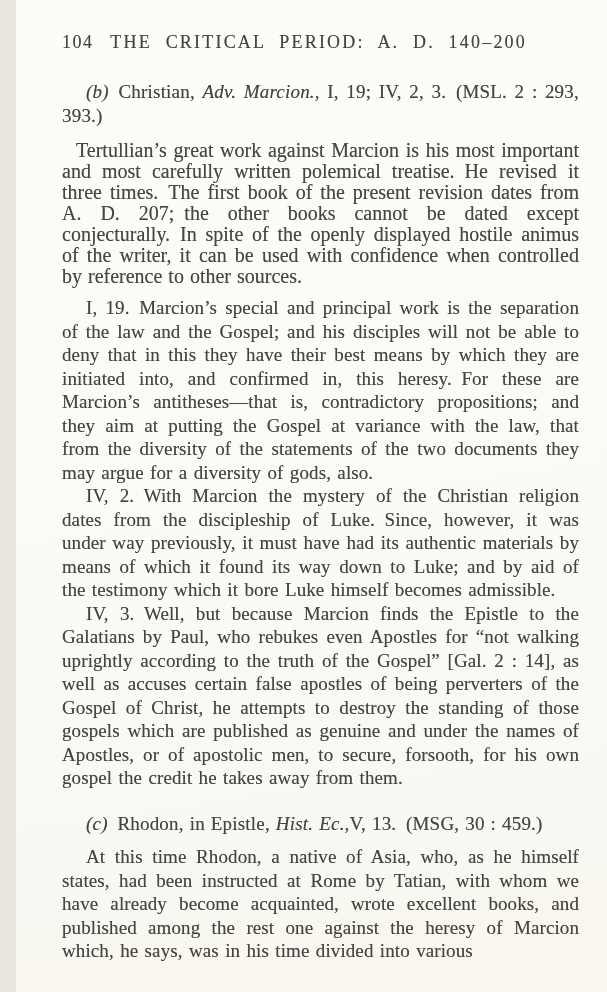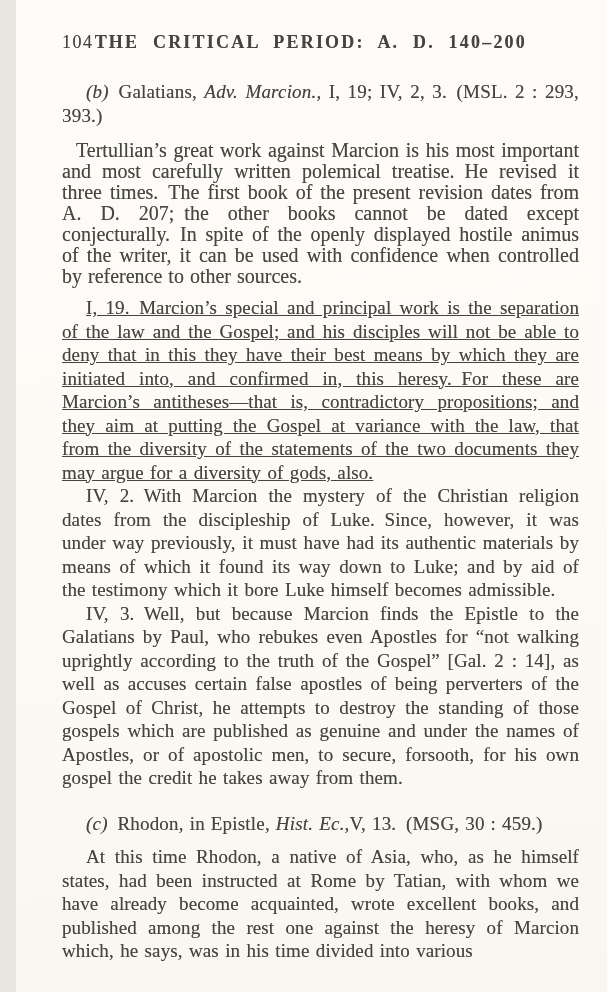--- a/index.html
+++ b/index.html
@@ -29,21 +29,20 @@
     width: 70px;
     letter-spacing: 1.5px;
   }
   .head-title {
     flex: 1;
     text-align: right;
     letter-spacing: 2.2px;
     word-spacing: 7px;
     padding-right: 52px;
     white-space: nowrap;
-    font-weight: bold;
   }
 
   p { margin: 0; }
 
   .citation {
     margin-top: 26px;
     font-size: 19px;
     line-height: 23.5px;
     text-align: justify;
     text-indent: 24px;
@@ -63,35 +62,35 @@
   }
 
   .body-para {
     font-size: 19px;
     line-height: 23.5px;
     text-align: justify;
     text-indent: 24px;
     letter-spacing: 0.1px;
     word-spacing: 1.5px;
   }
-  .first-body { margin-top: 9px; text-decoration: underline; }
+  .first-body { margin-top: 9px; }
   .citation-c { margin-top: 22px; }
   .closing { margin-top: 10px; }
 </style>
 </head>
 <body>
 
 <div class="page">
 
   <header class="running-head">
     <span class="folio">104</span>
     <span class="head-title">THE CRITICAL PERIOD: A. D. 140–200</span>
   </header>
 
-  <p class="citation"><span class="ital">(b)</span><span> Galatians, </span><span class="ital">Adv. Marcion.,</span><span> I, 19; IV, 2, 3. (MSL. 2 : 293, 393.)</span></p>
+  <p class="citation"><span class="ital">(b)</span><span> Christian, </span><span class="ital">Adv. Marcion.,</span><span> I, 19; IV, 2, 3. (MSL. 2 : 293, 393.)</span></p>
 
   <p class="note">Tertullian’s great work against Marcion is his most important and most carefully written polemical treatise. He revised it three times. The first book of the present revision dates from A. D. 207; the other books cannot be dated except conjecturally. In spite of the openly displayed hostile animus of the writer, it can be used with confidence when controlled by reference to other sources.</p>
 
   <p class="body-para first-body">I, 19. Marcion’s special and principal work is the separation of the law and the Gospel;  and his disciples will not be able to deny that in this they have their best means by which they are initiated into, and confirmed in, this heresy. For these are Marcion’s antitheses—that is, contradictory propositions;  and they aim at putting the Gospel at variance with the law, that from the diversity of the statements of the two documents they may argue for a diversity of gods, also.</p>
 
   <p class="body-para">IV, 2. With Marcion the mystery of the Christian religion dates from the discipleship of Luke. Since, however, it was under way previously, it must have had its authentic materials by means of which it found its way down to Luke;  and by aid of the testimony which it bore Luke himself becomes admissible.</p>
 
   <p class="body-para">IV, 3. Well, but because Marcion finds the Epistle to the Galatians by Paul, who rebukes even Apostles for “not walking uprightly according to the truth of the Gospel” [Gal. 2 : 14], as well as accuses certain false apostles of being perverters of the Gospel of Christ, he attempts to destroy the standing of those gospels which are published as genuine and under the names of Apostles, or of apostolic men, to secure, forsooth, for his own gospel the credit he takes away from them.</p>
 
   <p class="citation citation-c"><span class="ital">(c)</span><span> Rhodon, in Epistle, </span><span class="ital">Hist. Ec.,</span><span>V, 13. (MSG, 30 : 459.)</span></p>

